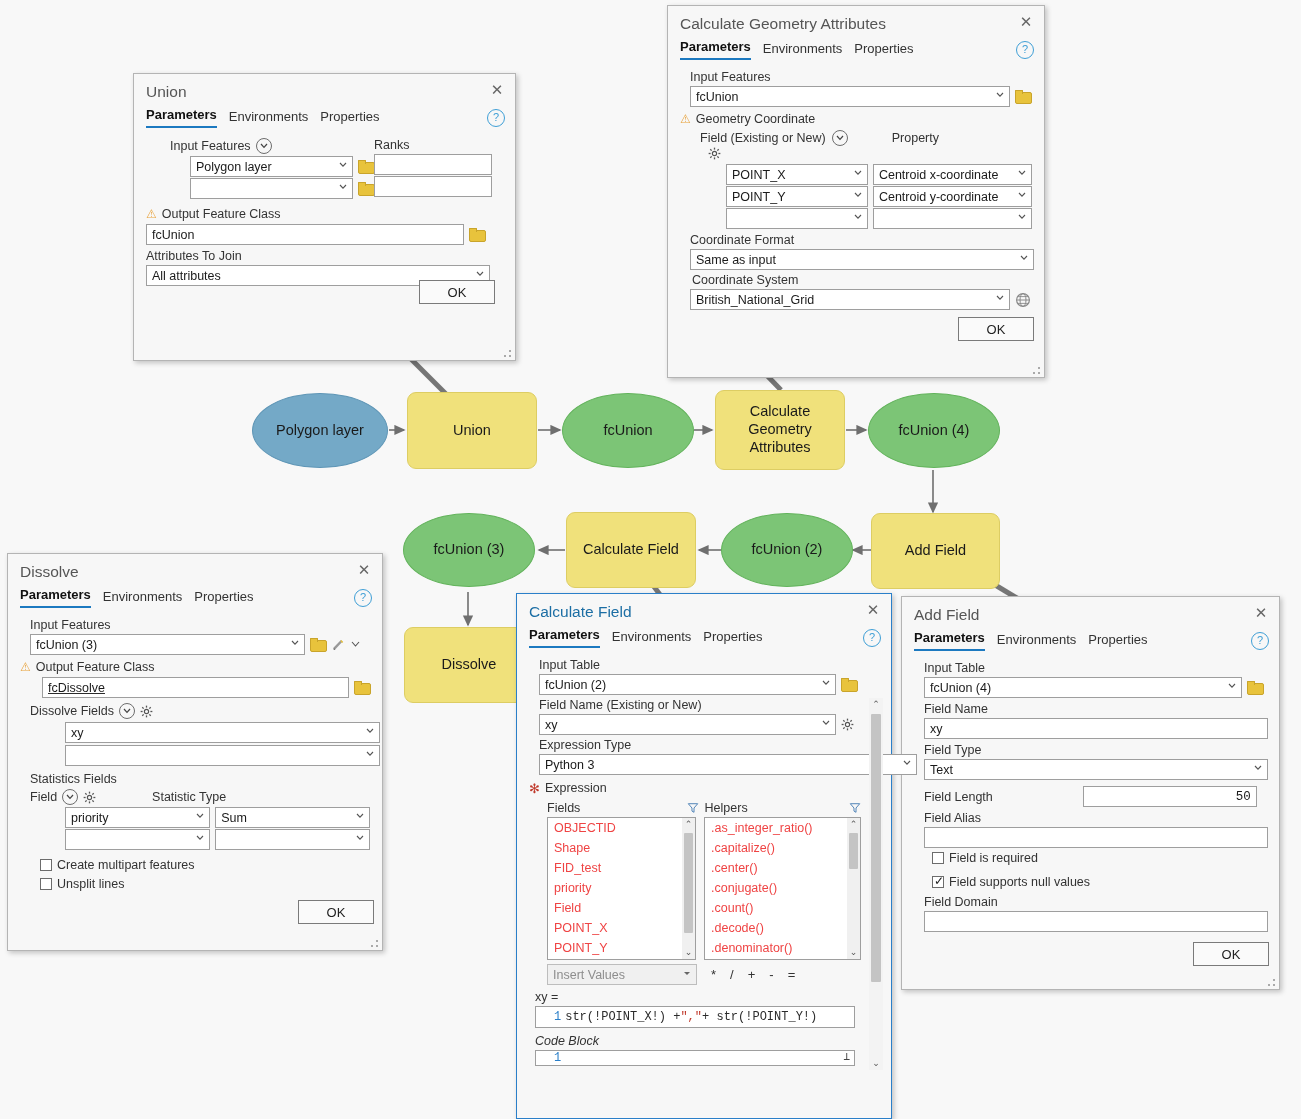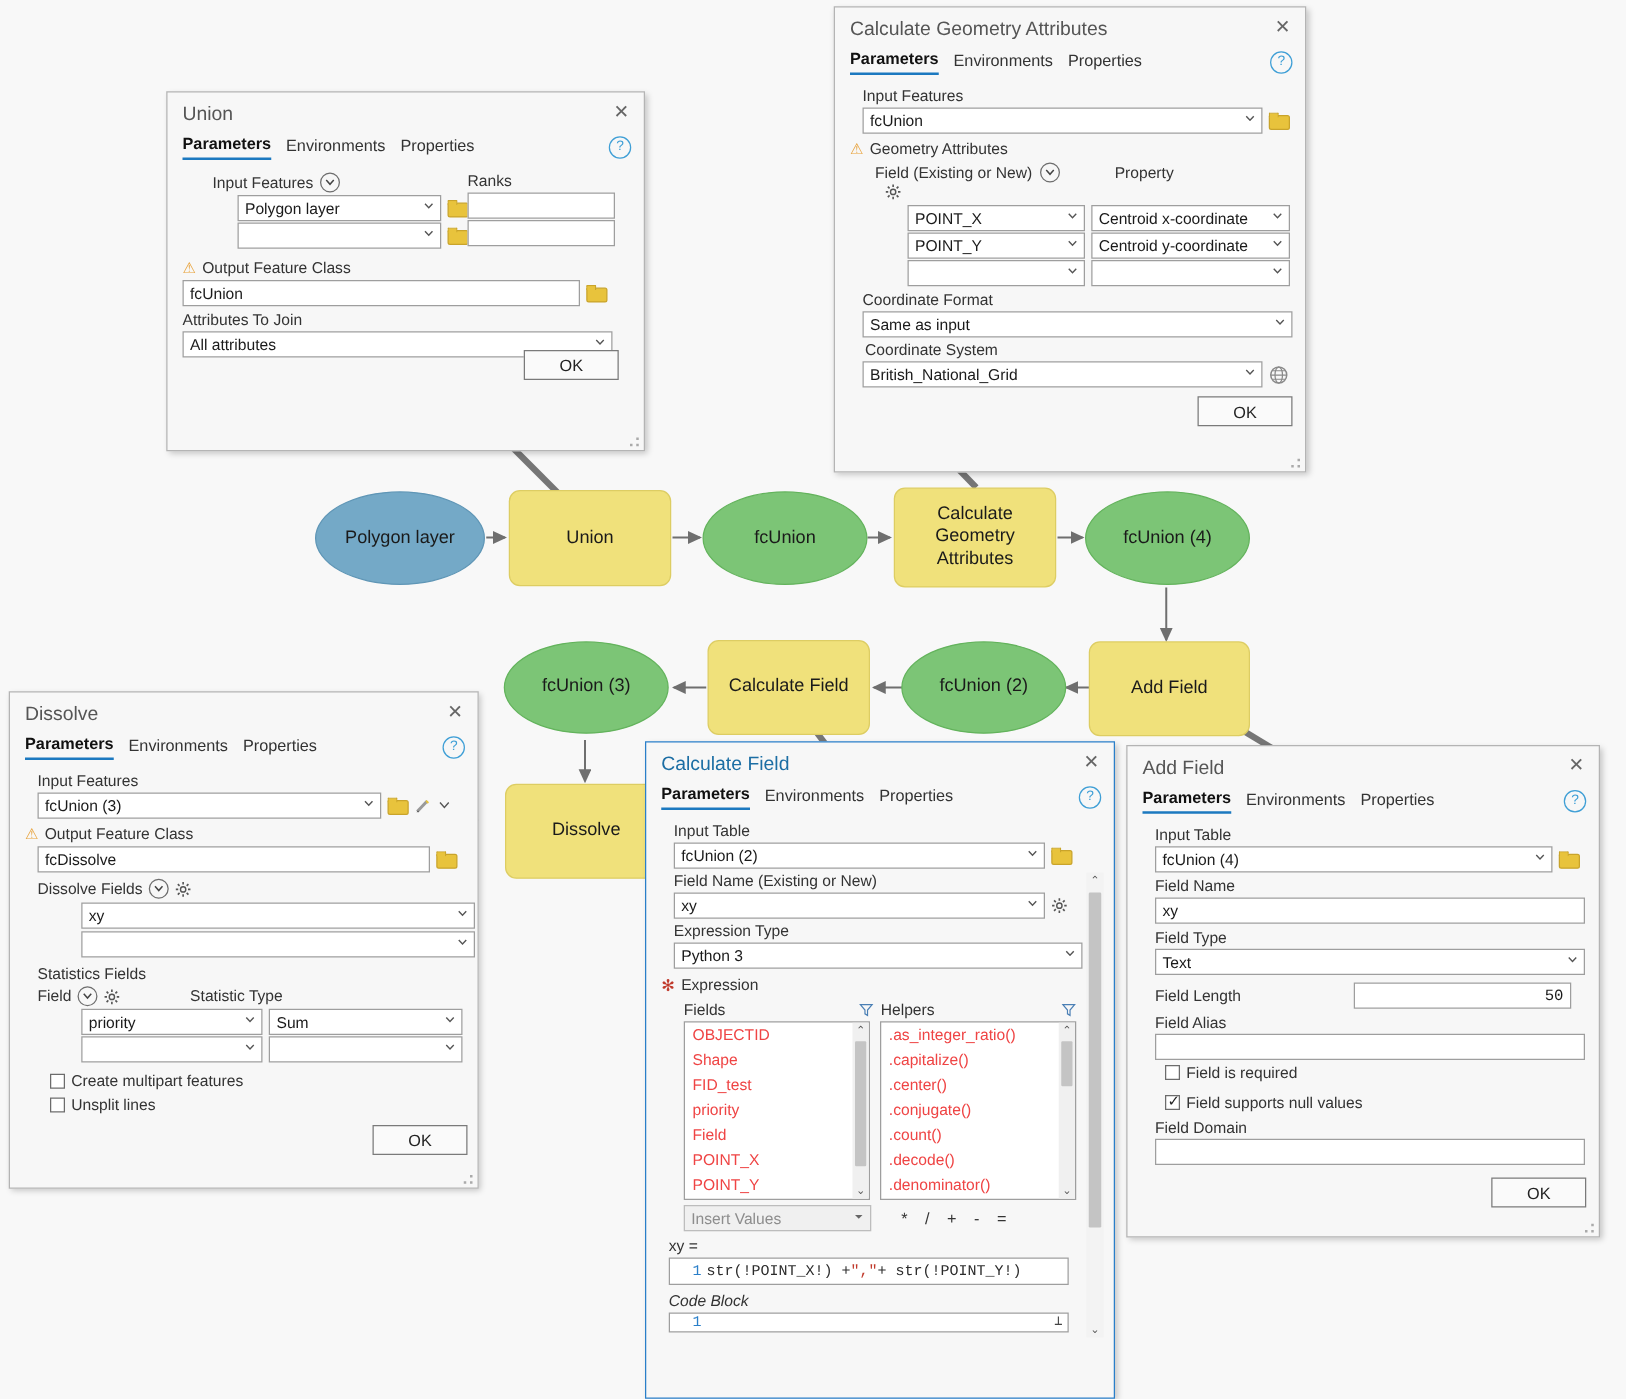--- a/index.html
+++ b/index.html
@@ -243,21 +243,21 @@
         <span>fcUnion</span>
         <svg class="chev" width="8" height="8">
             <path d="M1,2 L4,5.2 L7,2" stroke="#555" fill="none" stroke-width="1.1"></path>
           </svg>
       </div>
       <span class="folder"></span>
     </div>
 
     <div class="row" style="margin-top:3px;">
       <span class="warn">⚠</span>
-      <span class="lbl">Geometry Attributes</span>
+      <span class="lbl">Geometry Coordinate</span>
     </div>
 
     <div style="display:flex;align-items:center;margin-left:20px;">
       <span class="lbl">Field (Existing or New)</span>
       <span class="circ-chev" style="margin-left:6px;">
           <svg width="8" height="6">
             <path d="M1,1 L4,4.4 L7,1" stroke="#444" fill="none" stroke-width="1.2"></path>
           </svg>
         </span>
       <span class="lbl" style="margin-left:44px;">Property</span>
@@ -381,21 +381,21 @@
       </svg>
       <svg width="9" height="9">
           <path d="M1,2 L4.5,6 L8,2" stroke="#555" fill="none" stroke-width="1.1"></path>
         </svg>
     </div>
 
     <div class="row" style="margin-top:3px;">
       <span class="warn">⚠</span>
       <span class="lbl">Output Feature Class</span>
     </div>
-    <div class="row" style="margin-left:10px;">
+    <div class="row" style="margin-left:22px;text-decoration:underline;">
       <div class="fld plain" style="width:314px;">
         <span>fcDissolve</span>
         </div>
       <span class="folder"></span>
     </div>
 
     <div class="row" style="margin-left:10px;margin-top:4px;">
       <span class="lbl">Dissolve Fields</span>
       <span class="circ-chev">
           <svg width="8" height="6">
@@ -608,21 +608,21 @@
             <line x1="12.8" y1="8" x2="15.2" y2="8"></line>
         <line x1="2.8" y1="2.8" x2="4.5" y2="4.5"></line>
             <line x1="11.5" y1="11.5" x2="13.2" y2="13.2"></line>
         <line x1="13.2" y1="2.8" x2="11.5" y2="4.5"></line>
             <line x1="4.5" y1="11.5" x2="2.8" y2="13.2"></line>
           </g>
       </svg>
     </div>
 
     <span class="lbl indent" style="margin-top:3px;">Expression Type</span>
-    <div class="fld" style="width:327px;margin-left:10px;">
+    <div class="fld" style="width:378px;margin-left:10px;">
       <span>Python 3</span>
       <svg class="chev" width="8" height="8">
           <path d="M1,2 L4,5.2 L7,2" stroke="#555" fill="none" stroke-width="1.1"></path>
         </svg>
     </div>
 
     <div class="row" style="margin-top:4px;">
       <span style="color:#c0392b;font-size:13px;">✻</span>
       <span class="lbl">Expression</span>
     </div>
@@ -666,21 +666,21 @@
         <div class="it">.decode()</div>
         <div class="it">.denominator()</div>
         <div class="sb">
           <div class="ar" style="top:0;">⌃</div>
           <div class="thumb" style="top:15px;height:36px;"></div>
           <div class="ar" style="bottom:0;">⌄</div>
         </div>
       </div>
     </div>
 
-    <div style="display:flex;align-items:center;gap:24px;margin-left:18px;margin-top:4px;">
+    <div style="display:flex;align-items:center;gap:14px;margin-left:18px;margin-top:4px;">
       <div class="fld" style="width:150px;color:#8d8d8d;background:#f0f0f0;border-color:#bdbdbd;">
         <span>Insert Values</span>
         <svg class="chev" width="8" height="8">
             <path d="M1,3 L4,6 L7,3" fill="#666"></path>
           </svg>
       </div>
       <div class="opsrow">
         <span>*</span>
         <span>/</span>
         <span>+</span>

